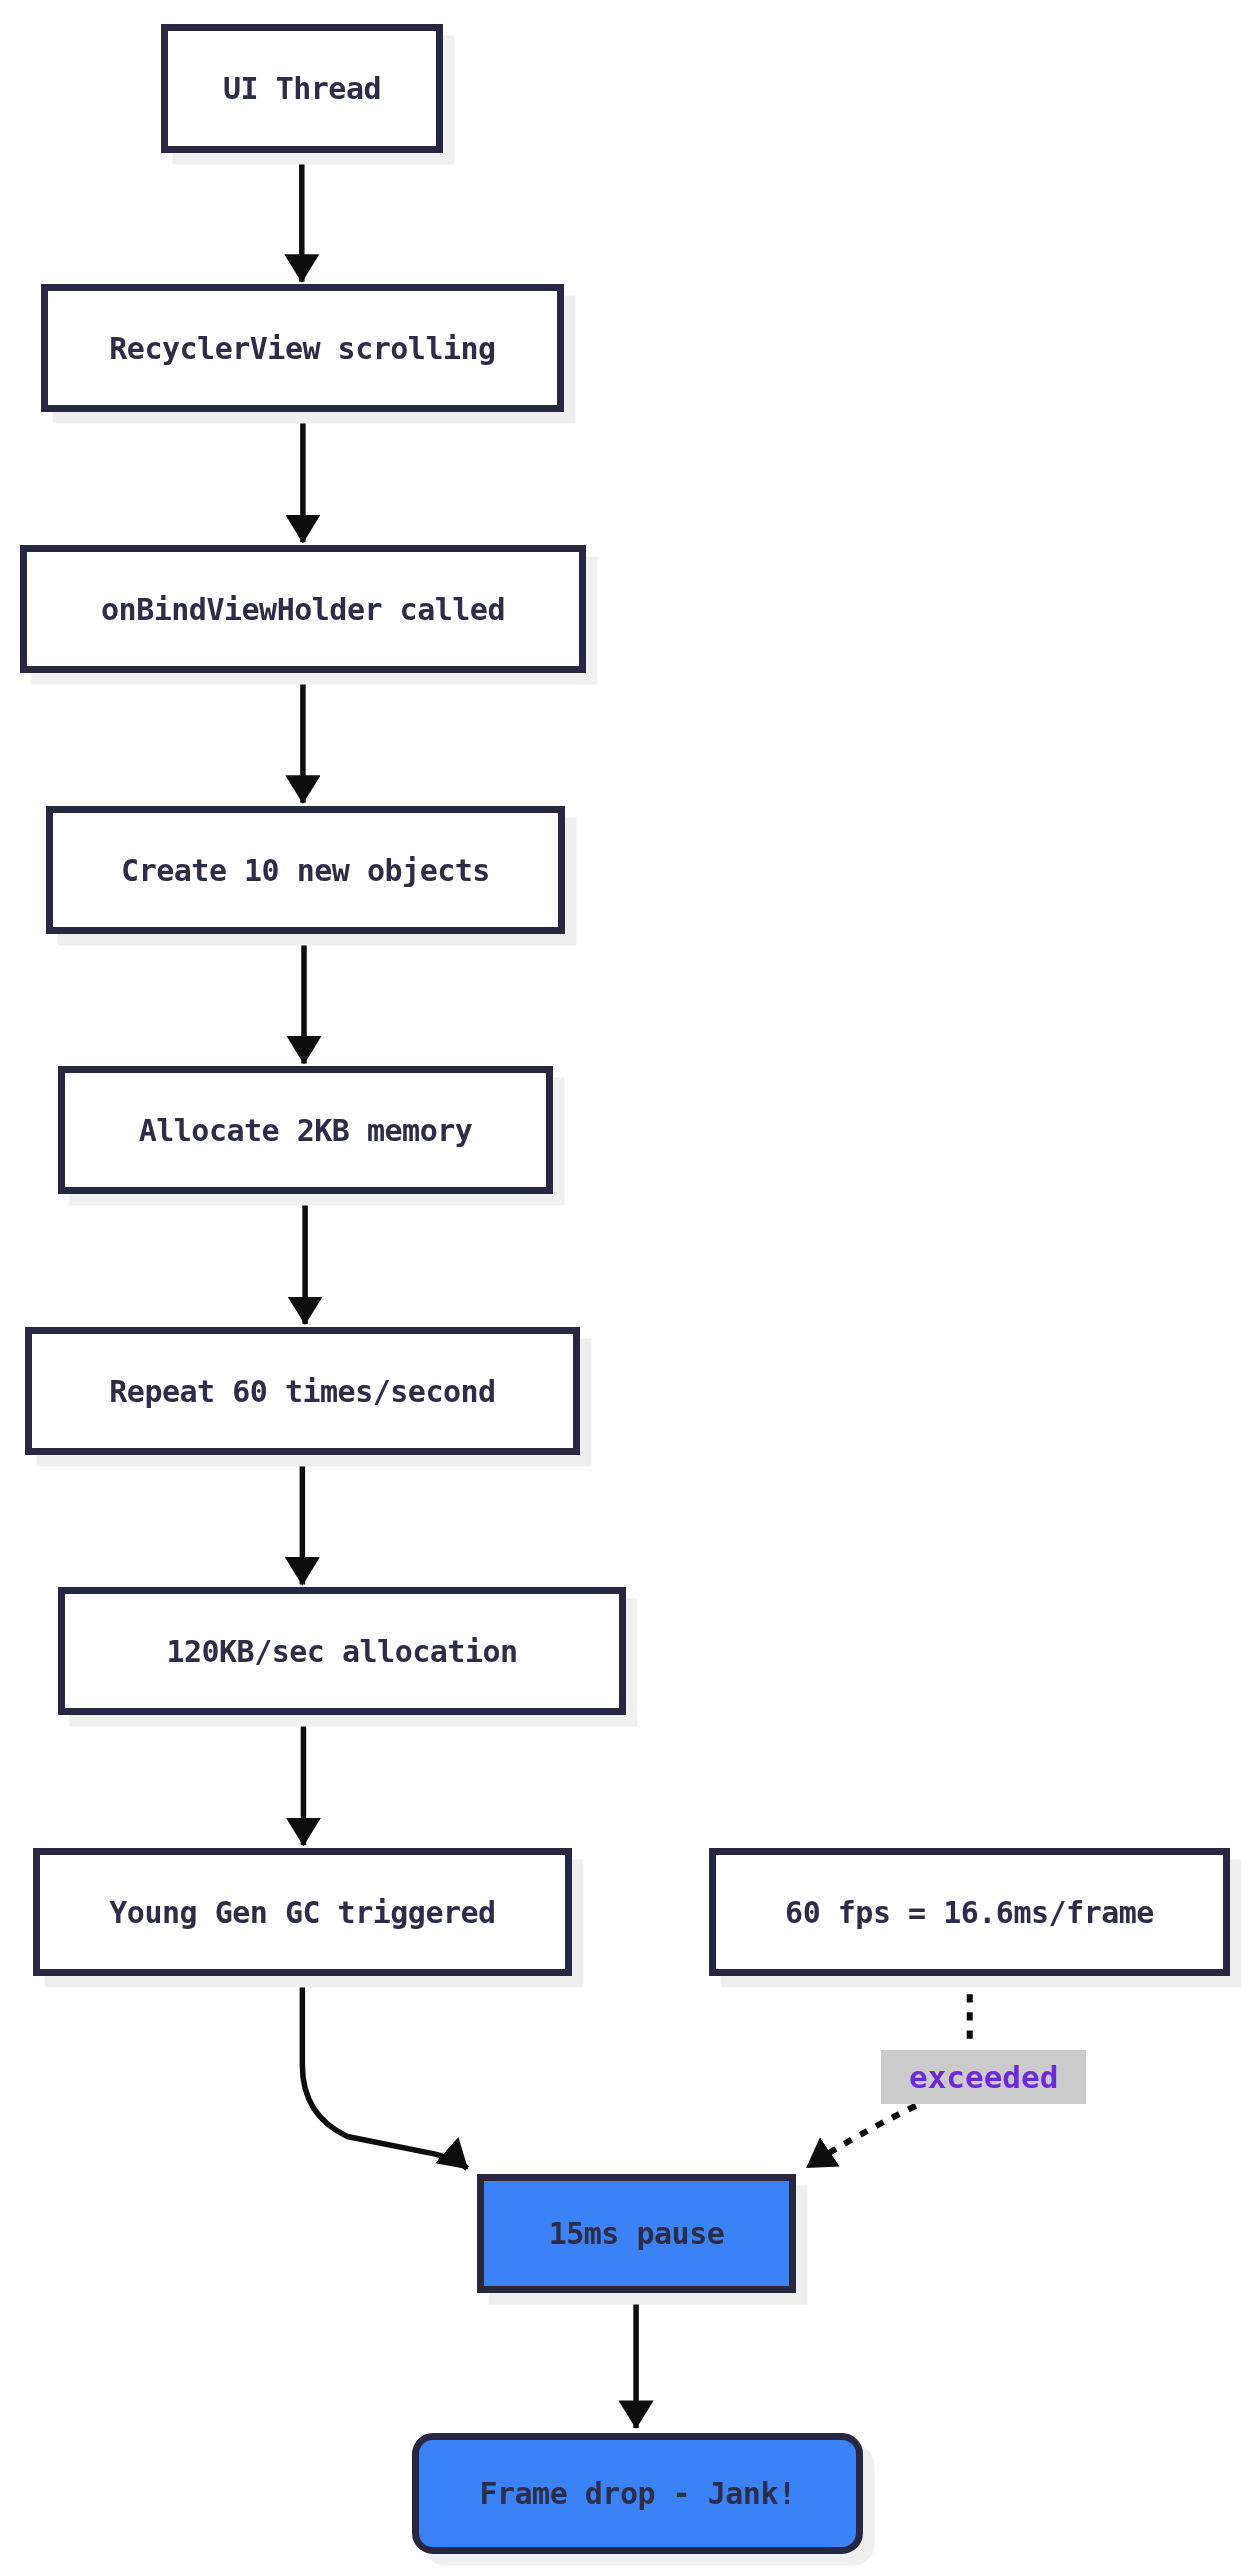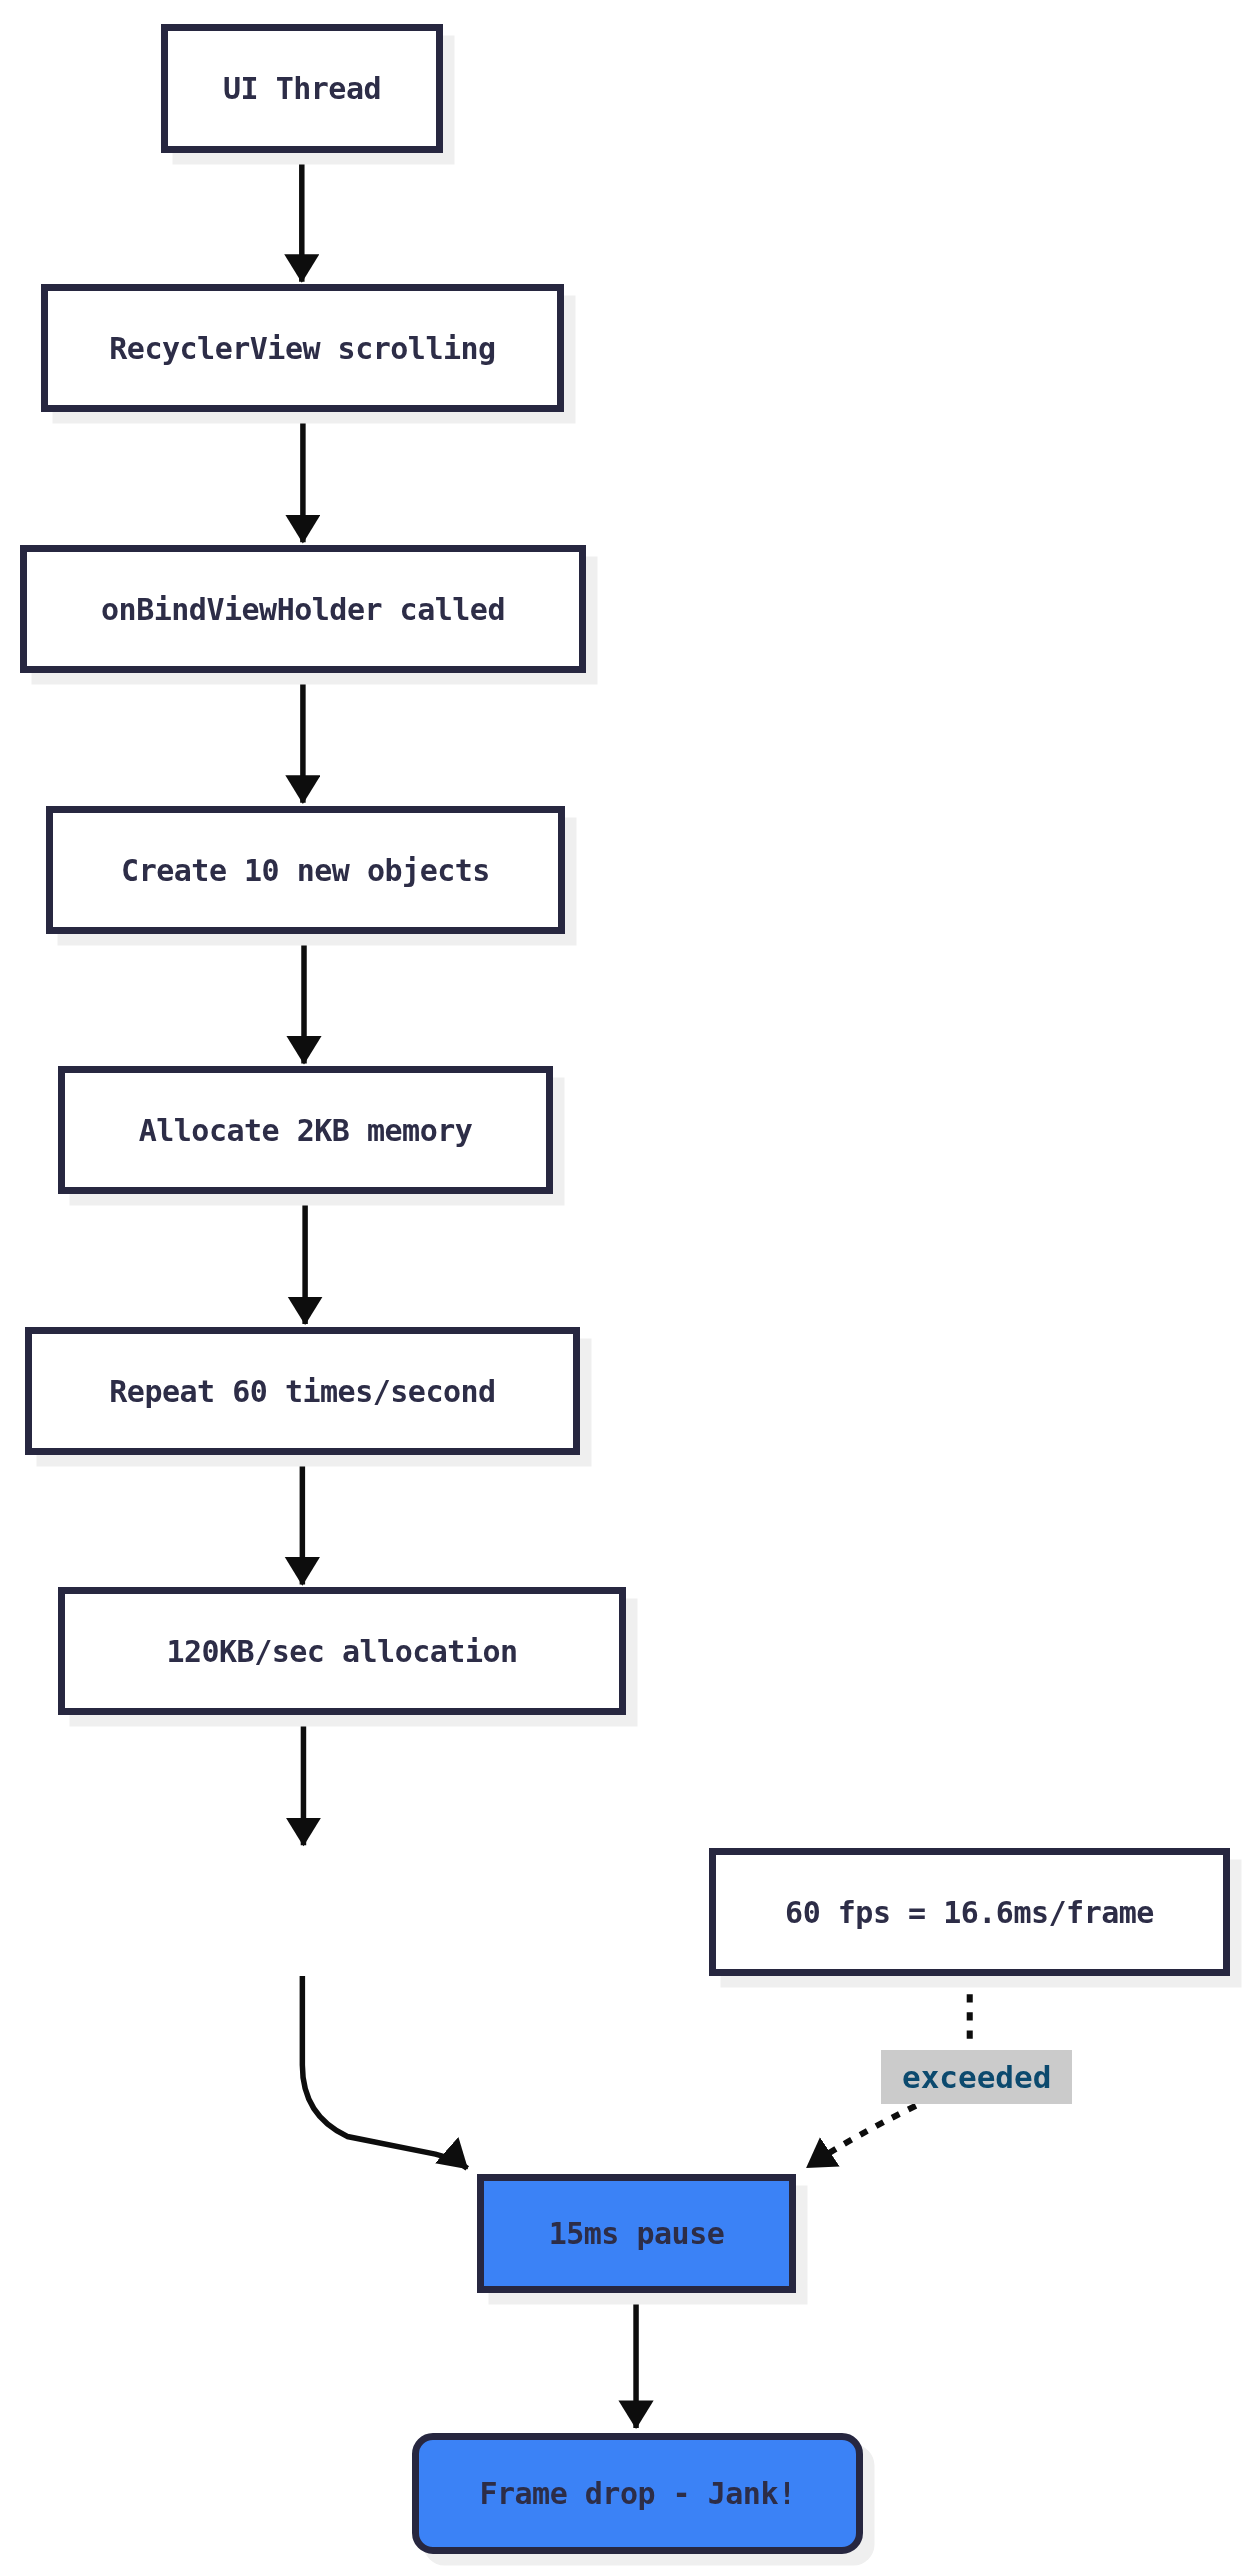--- a/index.html
+++ b/index.html
@@ -37,25 +37,25 @@
     letter-spacing: -0.5px;
     white-space: nowrap;
   }
   .node.danger {
     background: #3b82f6;
     text-align: center;
   }
   .edge-label {
     position: absolute;
     background: #cbcbcb;
-    color: #0c4a6e;
+    color: #6d28d9;
     font-size: 31px;
     font-weight: bold;
     line-height: 42px;
-    padding: 6px 21px;
+    padding: 6px 28px;
     white-space: nowrap;
   }
   .edge {
     stroke: #0d0d0d;
     stroke-width: 10;
     fill: none;
   }
   .edge.dotted {
     stroke-width: 11;
     stroke-dasharray: 15 18;
@@ -107,20 +107,23 @@
   </div>
 
   <div class="node" style="left:25px; top:1327px; width:555px; height:128px;">
     <span>Repeat 60 times/second</span>
   </div>
 
   <div class="node" style="left:58px; top:1587px; width:568px; height:128px;">
     <span>120KB/sec allocation</span>
   </div>
 
+  <div class="node" style="left:33px; top:1848px; width:539px; height:128px;">
+    <span>Young Gen GC triggered</span>
+  </div>
 
   <div class="node" style="left:709px; top:1848px; width:521px; height:128px;">
     <span>60 fps = 16.6ms/frame</span>
   </div>
 
   <div class="edge-label" style="left:881px; top:2050px;">
     <span>exceeded</span>
   </div>
 
   <div class="node danger" style="left:477px; top:2174px; width:319px; height:119px;">

